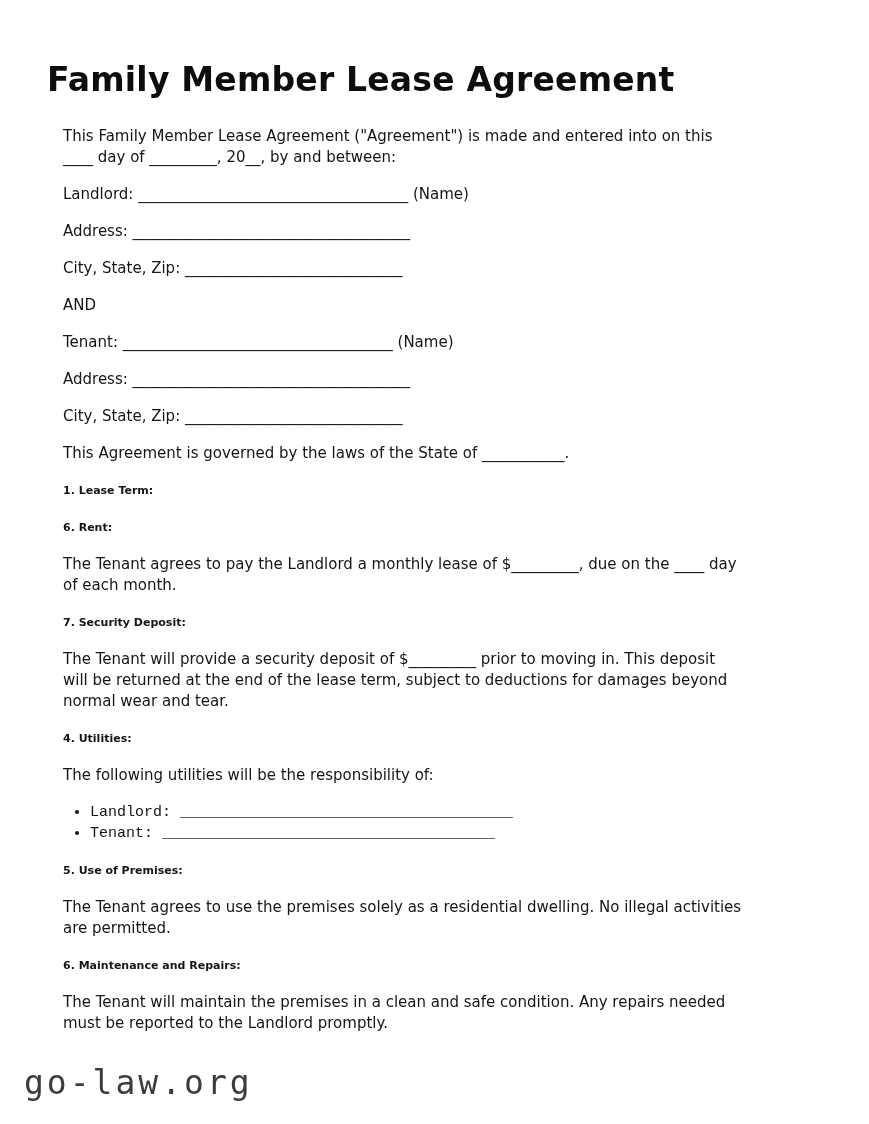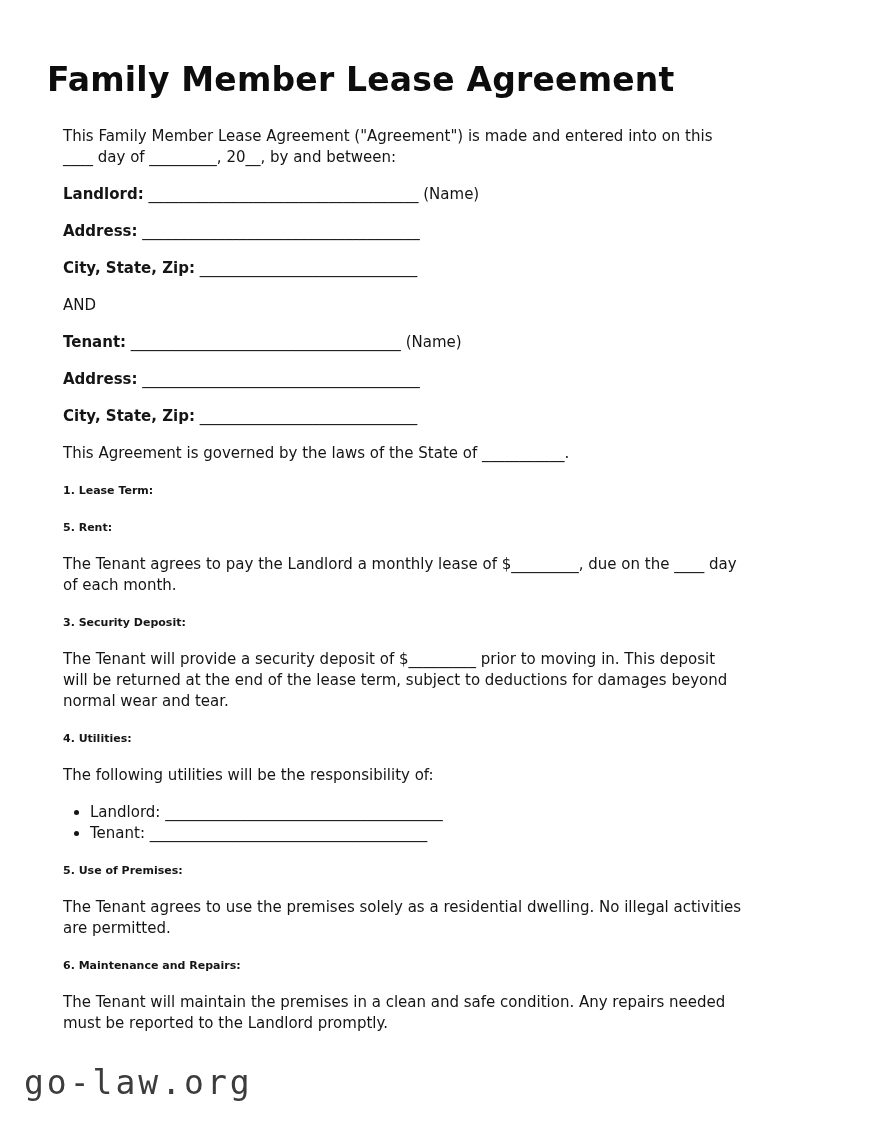--- a/index.html
+++ b/index.html
@@ -26,30 +26,31 @@
     line-height: 1.2;
     letter-spacing: 0.2px;
     margin: 0 0 26px 0;
   }
   p.body, p.field, h2.sec-heading {
     font-size: 15px;
     line-height: 21px;
     margin: 16px 16px;
   }
   p.body { white-space: pre-line; }
-  p.field .lbl { font-weight: bold; }
+  p.field .lbl { font-weight: normal; }
   h2.sec-heading { font-weight: bold; font-size: 11px; }
   ul.bullets {
     margin: 16px 0;
     padding-left: 43px;
     list-style: disc;
   }
   ul.bullets li {
     font-size: 15px;
     line-height: 21px;
+    font-family: Liberation Mono, monospace;
   }
   .watermark {
     position: absolute;
     left: 24px;
     top: 1063px;
     font-family: "DejaVu Sans Mono", "Liberation Mono", monospace;
     font-size: 33px;
     letter-spacing: 3px;
     color: #3c3c3c;
     white-space: nowrap;
@@ -79,27 +80,27 @@
 
   <p class="field"><span class="lbl">City, State, Zip:</span> <span class="blank">_____________________________</span></p>
 
   <p class="body">This Agreement is governed by the laws of the State of ___________.</p>
 
   <section>
     <h2 class="sec-heading">1. Lease Term:</h2>
   </section>
 
   <section>
-    <h2 class="sec-heading">5. Rent:</h2>
+    <h2 class="sec-heading">6. Rent:</h2>
     <p class="body">The Tenant agrees to pay the Landlord a monthly lease of $_________, due on the ____ day
 of each month.</p>
   </section>
 
   <section>
-    <h2 class="sec-heading">3. Security Deposit:</h2>
+    <h2 class="sec-heading">7. Security Deposit:</h2>
     <p class="body">The Tenant will provide a security deposit of $_________ prior to moving in. This deposit
 will be returned at the end of the lease term, subject to deductions for damages beyond
 normal wear and tear.</p>
   </section>
 
   <section>
     <h2 class="sec-heading">4. Utilities:</h2>
     <p class="body">The following utilities will be the responsibility of:</p>
     <ul class="bullets">
       <li>Landlord: _____________________________________</li>

